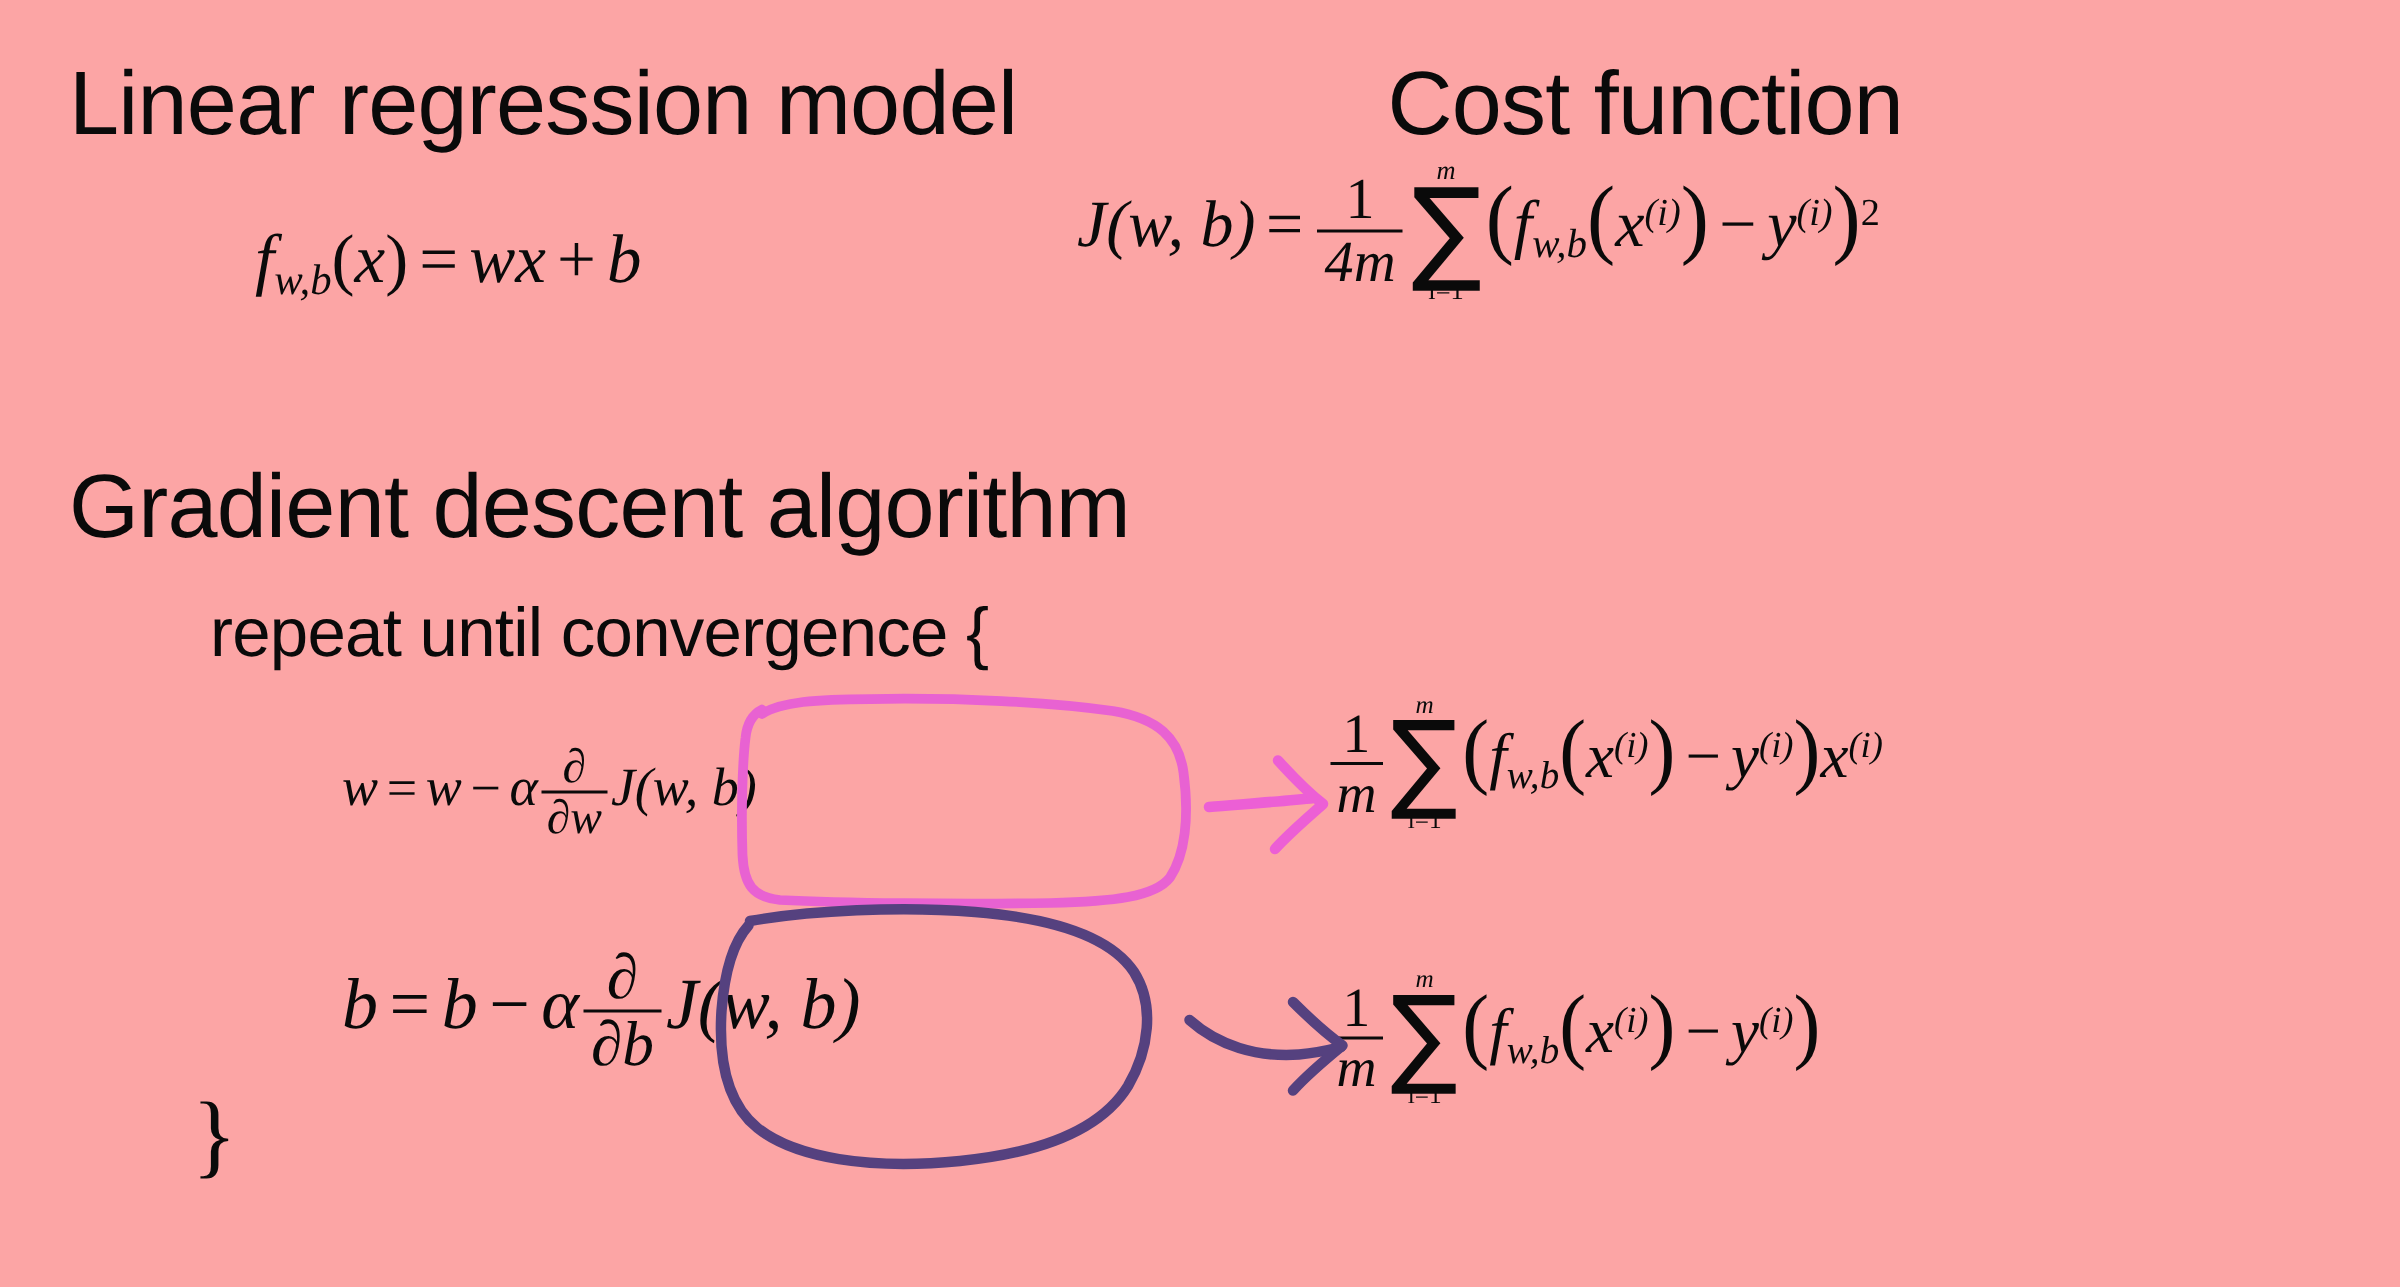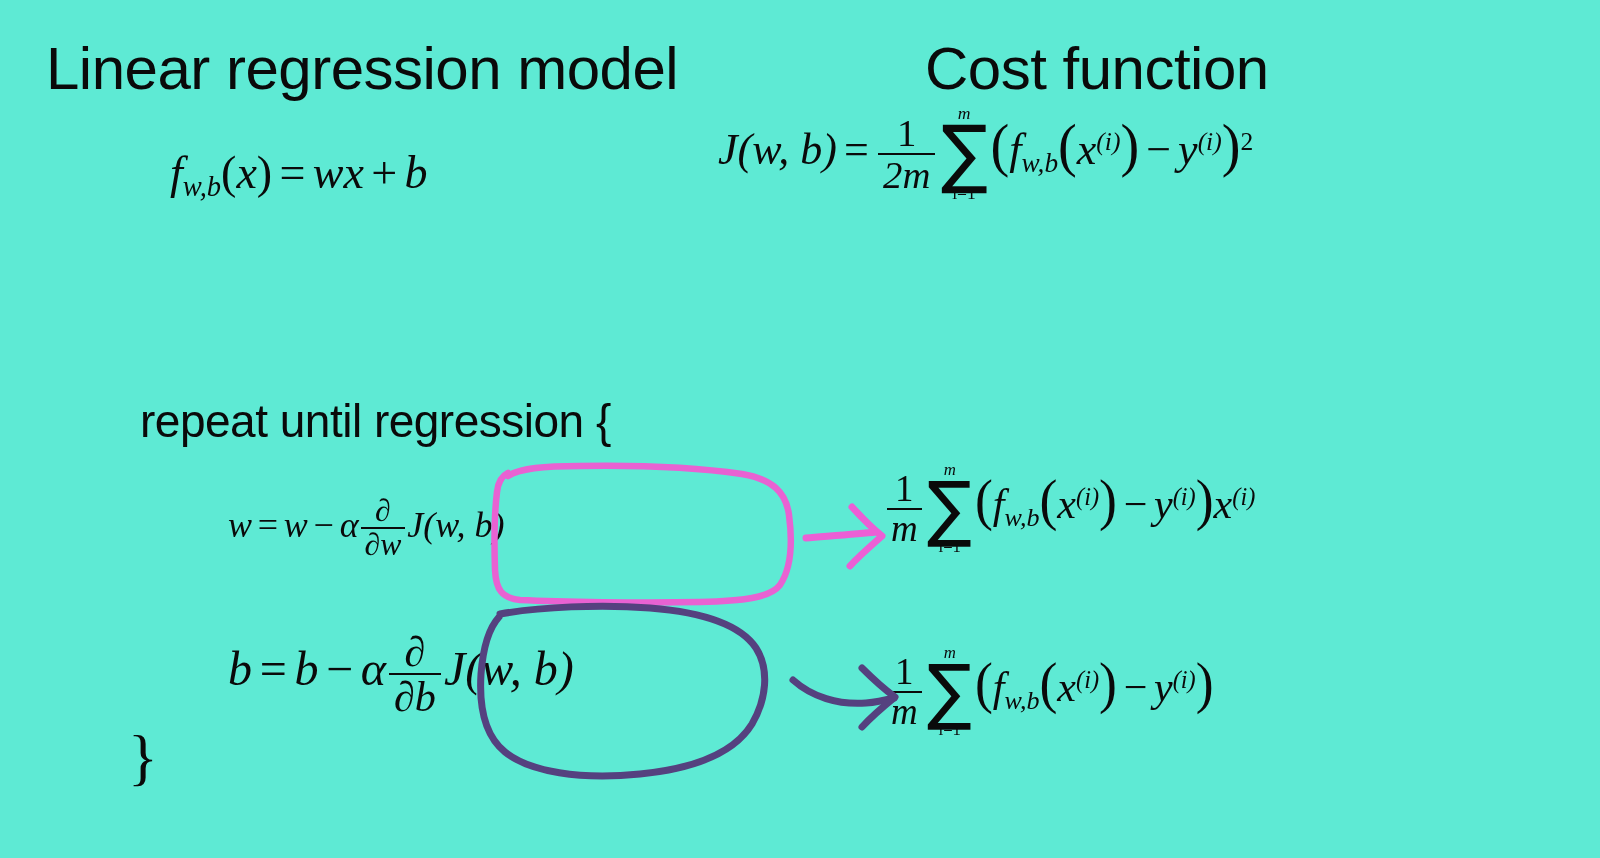--- a/index.html
+++ b/index.html
@@ -13,21 +13,21 @@
     position: relative;
     overflow: hidden;
     font-family: "Liberation Sans", sans-serif;
     color: #0b0b0b;
     -webkit-font-smoothing: antialiased;
   }
 
   .slide {
     position: absolute;
     inset: 0;
-    background: #5eead4;
+    background: #fca5a5;
   }
 
   
   .heading {
     position: absolute;
     font-family: "Liberation Sans", sans-serif;
     font-weight: 400;
     color: #0a0a0a;
     white-space: nowrap;
     letter-spacing: -0.5px;
@@ -139,33 +139,34 @@
 </style>
 </head>
 <body>
 
 <div class="slide">
 
   <div class="heading" id="h-linear">Linear regression model</div>
 
   <div class="heading" id="h-cost">Cost function</div>
 
-
-  <div class="heading" id="t-repeat">repeat until regression {</div>
+  <div class="heading" id="h-gd">Gradient descent algorithm</div>
+
+  <div class="heading" id="t-repeat">repeat until convergence {</div>
 
   <div class="heading" id="t-brace">}</div>
 
   <div class="math" id="eq-model">
     <span class="mi">f</span><span class="sub">w,b</span><span class="up">(</span><span class="mi">x</span><span class="up">)</span><span class="op">=</span><span class="mi">w</span><span class="mi">x</span><span class="op">+</span><span class="mi">b</span>
   </div>
 
   <div class="math" id="eq-cost">
     <span class="mi">J</span><span class="mi">(w, b)</span><span class="op">=</span><span class="frac">
         <span class="num">1</span>
-        <span class="den mi">2m</span>
+        <span class="den mi">4m</span>
     </span><span class="sigma">
         <span class="lim top">m</span>
         <span class="glyph">∑</span>
         <span class="lim bot">i=1</span>
     </span><span class="bigparen up">(</span><span class="mi">f</span><span class="sub">w,b</span><span class="bigparen up">(</span><span class="mi">x</span><span class="sup">(i)</span><span class="bigparen up">)</span><span class="op">−</span><span class="mi">y</span><span class="sup">(i)</span><span class="bigparen up">)</span><span class="supn">2</span>
   </div>
 
   <div class="math" id="eq-w">
     <span class="mi">w</span><span class="op">=</span><span class="mi">w</span><span class="op">−</span><span class="mi">α</span><span class="frac">
         <span class="num mi">∂</span>

